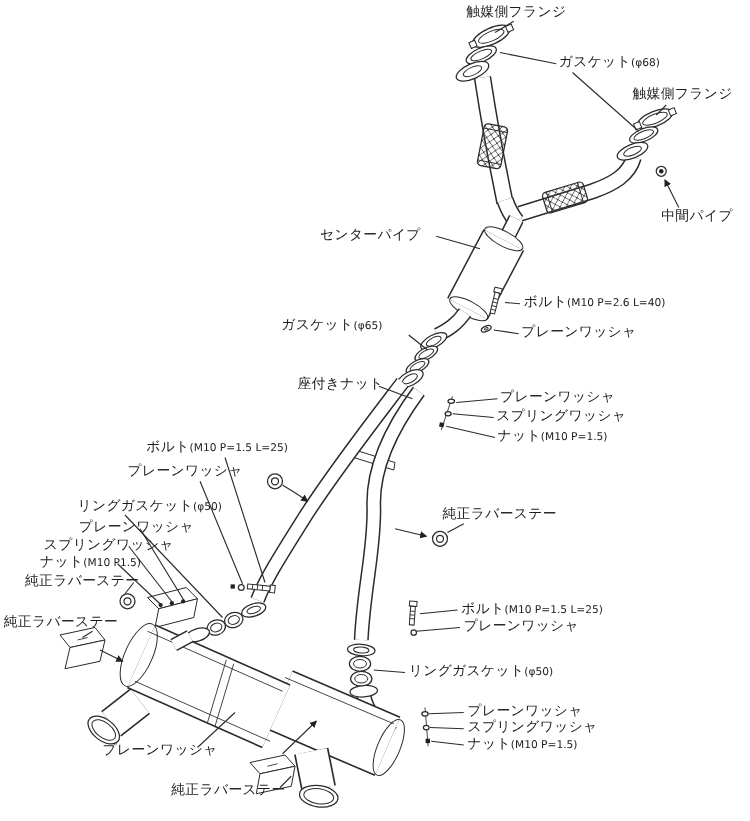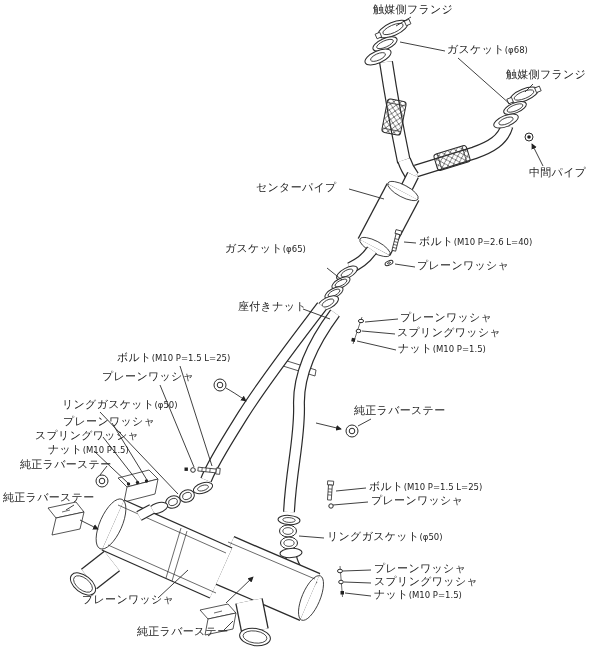--- a/index.html
+++ b/index.html
@@ -323,32 +323,32 @@
   </g>
 </svg>
 
   <div class="label" style="left:373px;top:4px"><span>触媒側フランジ</span><span class="spec"></span></div>
   <div class="label" style="left:447px;top:44px"><span>ガスケット</span><span class="spec">(φ68)</span></div>
   <div class="label" style="left:506px;top:69px"><span>触媒側フランジ</span><span class="spec"></span></div>
   <div class="label" style="left:529px;top:167px"><span>中間パイプ</span><span class="spec"></span></div>
   <div class="label" style="left:256px;top:182px"><span>センターパイプ</span><span class="spec"></span></div>
   <div class="label" style="left:419px;top:236px"><span>ボルト</span><span class="spec">(M10 P=2.6 L=40)</span></div>
   <div class="label" style="left:417px;top:260px"><span>プレーンワッシャ</span><span class="spec"></span></div>
-  <div class="label" style="left:225px;top:243px"><span>ガスケット</span><span class="spec">(φ65)</span></div>
+  <div class="label" style="left:225px;top:254px"><span>ガスケット</span><span class="spec">(φ65)</span></div>
   <div class="label" style="left:238px;top:301px"><span>座付きナット</span><span class="spec"></span></div>
   <div class="label" style="left:400px;top:312px"><span>プレーンワッシャ</span><span class="spec"></span></div>
   <div class="label" style="left:397px;top:327px"><span>スプリングワッシャ</span><span class="spec"></span></div>
   <div class="label" style="left:398px;top:343px"><span>ナット</span><span class="spec">(M10 P=1.5)</span></div>
   <div class="label" style="left:354px;top:405px"><span>純正ラバーステー</span><span class="spec"></span></div>
   <div class="label" style="left:117px;top:352px"><span>ボルト</span><span class="spec">(M10 P=1.5 L=25)</span></div>
   <div class="label" style="left:102px;top:371px"><span>プレーンワッシャ</span><span class="spec"></span></div>
   <div class="label" style="left:62px;top:399px"><span>リングガスケット</span><span class="spec">(φ50)</span></div>
   <div class="label" style="left:63px;top:416px"><span>プレーンワッシャ</span><span class="spec"></span></div>
   <div class="label" style="left:35px;top:430px"><span>スプリングワッシャ</span><span class="spec"></span></div>
-  <div class="label" style="left:48px;top:444px"><span>ナット</span><span class="spec">(M10 P1.5)</span></div>
+  <div class="label" style="left:32px;top:444px"><span>ナット</span><span class="spec">(M10 P1.5)</span></div>
   <div class="label" style="left:20px;top:459px"><span>純正ラバーステー</span><span class="spec"></span></div>
   <div class="label" style="left:3px;top:492px"><span>純正ラバーステー</span><span class="spec"></span></div>
   <div class="label" style="left:369px;top:481px"><span>ボルト</span><span class="spec">(M10 P=1.5 L=25)</span></div>
   <div class="label" style="left:371px;top:495px"><span>プレーンワッシャ</span><span class="spec"></span></div>
   <div class="label" style="left:327px;top:531px"><span>リングガスケット</span><span class="spec">(φ50)</span></div>
   <div class="label" style="left:374px;top:563px"><span>プレーンワッシャ</span><span class="spec"></span></div>
   <div class="label" style="left:374px;top:576px"><span>スプリングワッシャ</span><span class="spec"></span></div>
   <div class="label" style="left:374px;top:589px"><span>ナット</span><span class="spec">(M10 P=1.5)</span></div>
   <div class="label" style="left:82px;top:594px"><span>プレーンワッシャ</span><span class="spec"></span></div>
   <div class="label" style="left:137px;top:626px"><span>純正ラバーステー</span><span class="spec"></span></div>

